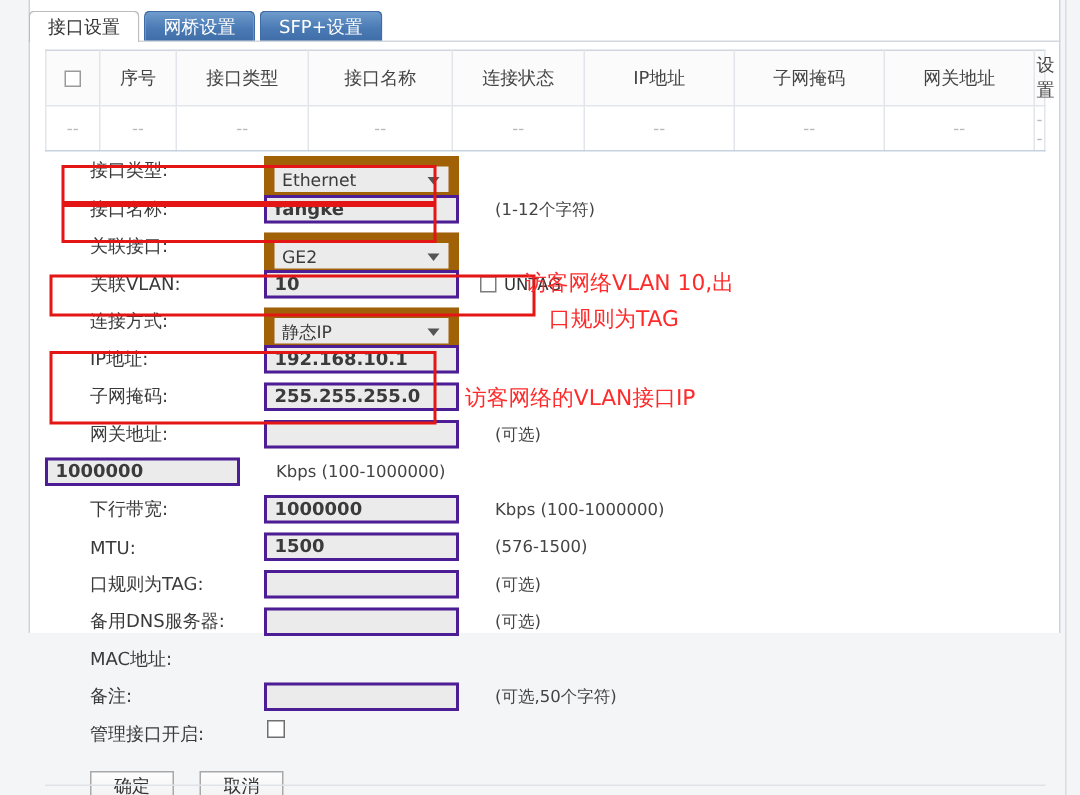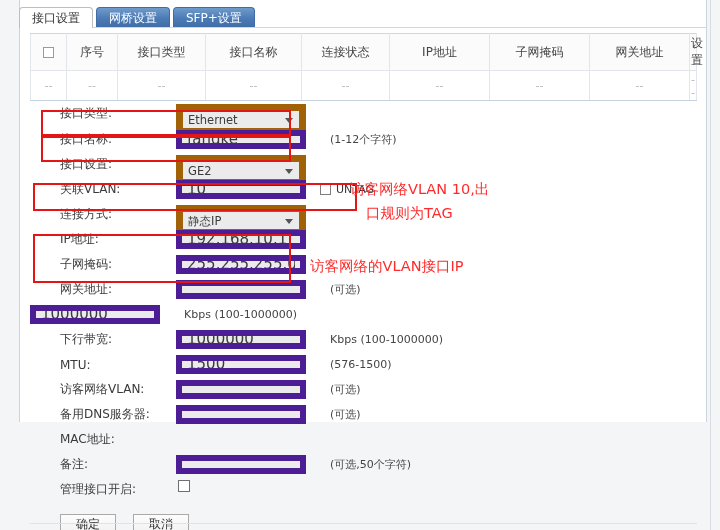--- a/index.html
+++ b/index.html
@@ -130,26 +130,27 @@
   .fctl {
     position: relative;
     width: 130px;
     height: 19px;
   }
   .finput {
     width: 130px;
     height: 19px;
     line-height: 19px;
     background: #ebebeb;
-    border: 6px solid #4c1d95;
-    font-size: 15px;
+    border: 2px solid #4c1d95;
+    font-size: 12px;
     color: #3b3b3b;
     padding: 0 5px;
     font-family: "DejaVu Sans", "Liberation Sans", sans-serif;
     outline: none;
+    font-weight: bold;
   }
   .fselect {
     width: 130px;
     height: 19px;
     line-height: 18px;
     background: #ebebeb;
     border: 7px solid #a16207;
     font-size: 11.5px;
     color: #3b3b3b;
     padding: 0 16px 17px 5px;
@@ -313,21 +314,21 @@
 
       <div class="frow" style="height:26px">
         <div class="flabel">接口名称:</div>
         <div class="fctl">
           <input class="finput" type="text" value="fangke" style="">
         </div>
         <div class="fhint">(1-12个字符)</div>
       </div>
 
       <div class="frow" style="height:25px">
-        <div class="flabel">接口设置:</div>
+        <div class="flabel">关联接口:</div>
         <div class="fctl">
           <div class="fselect">
             <span>GE2</span>
             <span class="caret"></span>
           </div>
         </div>
       </div>
 
       <div class="frow" style="height:25px">
         <div class="flabel">关联VLAN:</div>
@@ -389,21 +390,21 @@
 
       <div class="frow" style="height:25px">
         <div class="flabel">MTU:</div>
         <div class="fctl">
           <input class="finput" type="text" value="1500" style="">
         </div>
         <div class="fhint">(576-1500)</div>
       </div>
 
       <div class="frow" style="height:25px">
-        <div class="flabel">访客网络VLAN:</div>
+        <div class="flabel">口规则为TAG:</div>
         <div class="fctl">
           <input class="finput" type="text" value="" style="">
         </div>
         <div class="fhint">(可选)</div>
       </div>
 
       <div class="frow" style="height:25px">
         <div class="flabel">备用DNS服务器:</div>
         <div class="fctl">
           <input class="finput" type="text" value="" style="">

